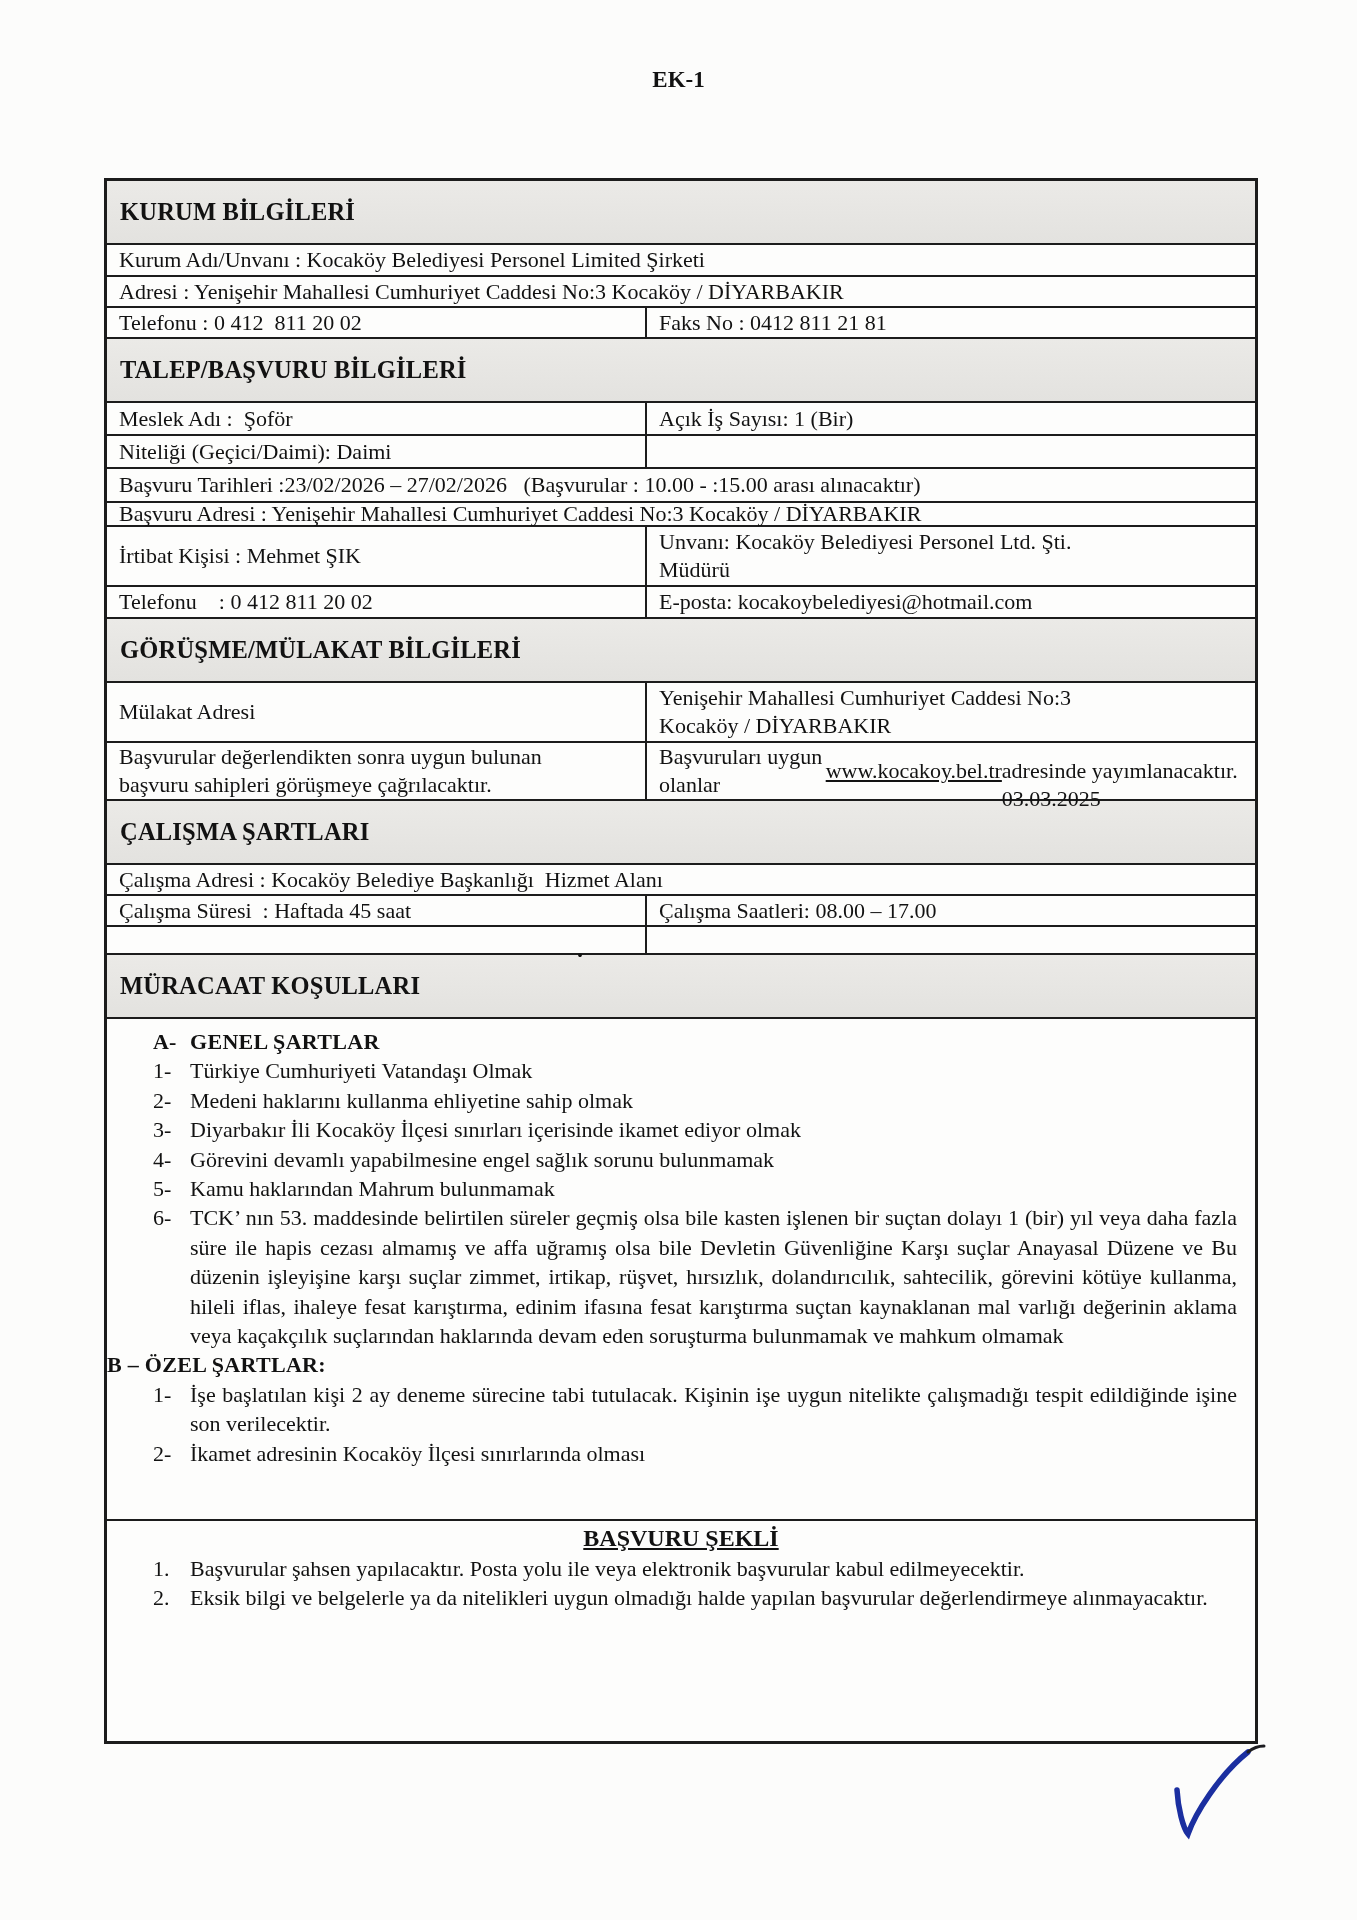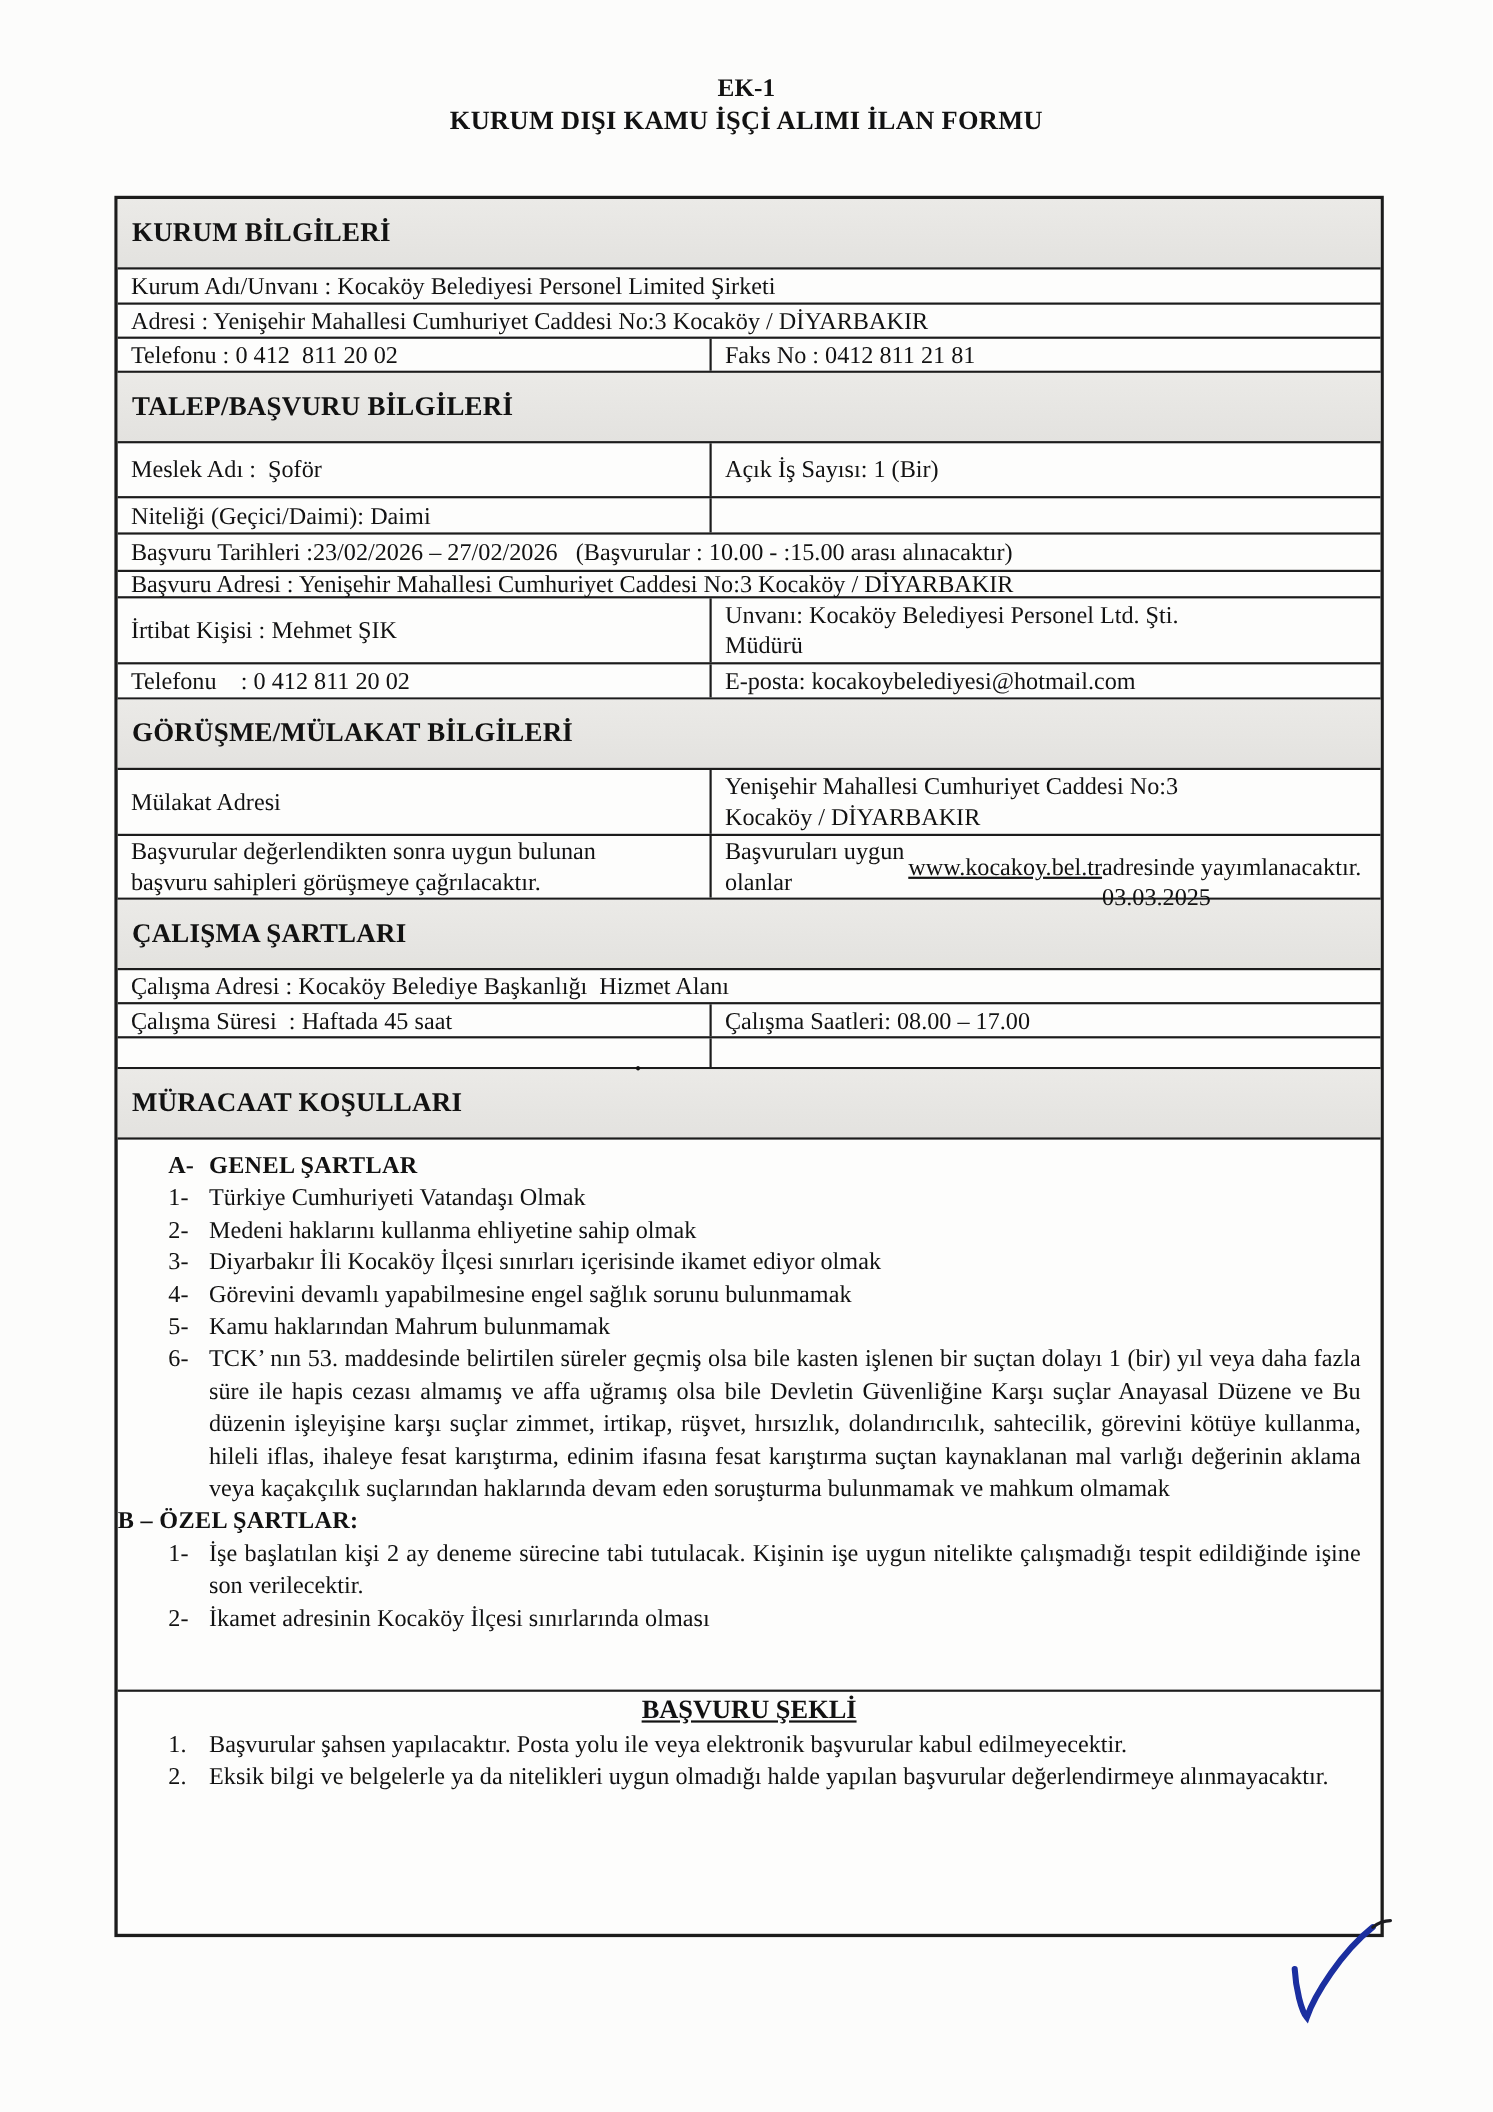--- a/index.html
+++ b/index.html
@@ -103,39 +103,38 @@
     height: 108px;
   }
 </style>
 </head>
 <body>
 
 <div class="page">
 
   <div class="title-block">
     <div class="title-code">EK-1</div>
-    <div class="title-main">KURUM DIŞI KAMU İŞÇİ ALIMI İLAN FORMU</div>
   </div>
 
   <div class="form-table">
 
     <div class="row sechead">KURUM BİLGİLERİ</div>
     <div class="row" style="height:32px">
       <div class="cell full">Kurum Adı/Unvanı : Kocaköy Belediyesi Personel Limited Şirketi</div>
     </div>
     <div class="row" style="height:31px">
       <div class="cell full">Adresi : Yenişehir Mahallesi Cumhuriyet Caddesi No:3 Kocaköy / DİYARBAKIR</div>
     </div>
     <div class="row" style="height:31px">
       <div class="cell left">Telefonu : 0 412  811 20 02</div>
       <div class="cell right">Faks No : 0412 811 21 81</div>
     </div>
 
     <div class="row sechead">TALEP/BAŞVURU BİLGİLERİ</div>
-    <div class="row" style="height:50px">
+    <div class="row" style="height:33px">
       <div class="cell left">Meslek Adı :  Şoför</div>
       <div class="cell right">Açık İş Sayısı: 1 (Bir)</div>
     </div>
     <div class="row" style="height:33px">
       <div class="cell left">Niteliği (Geçici/Daimi): Daimi</div>
     </div>
     <div class="row" style="height:34px">
       <div class="cell full">Başvuru Tarihleri :23/02/2026 – 27/02/2026   (Başvurular : 10.00 - :15.00 arası alınacaktır)</div>
     </div>
     <div class="row" style="height:24px">

